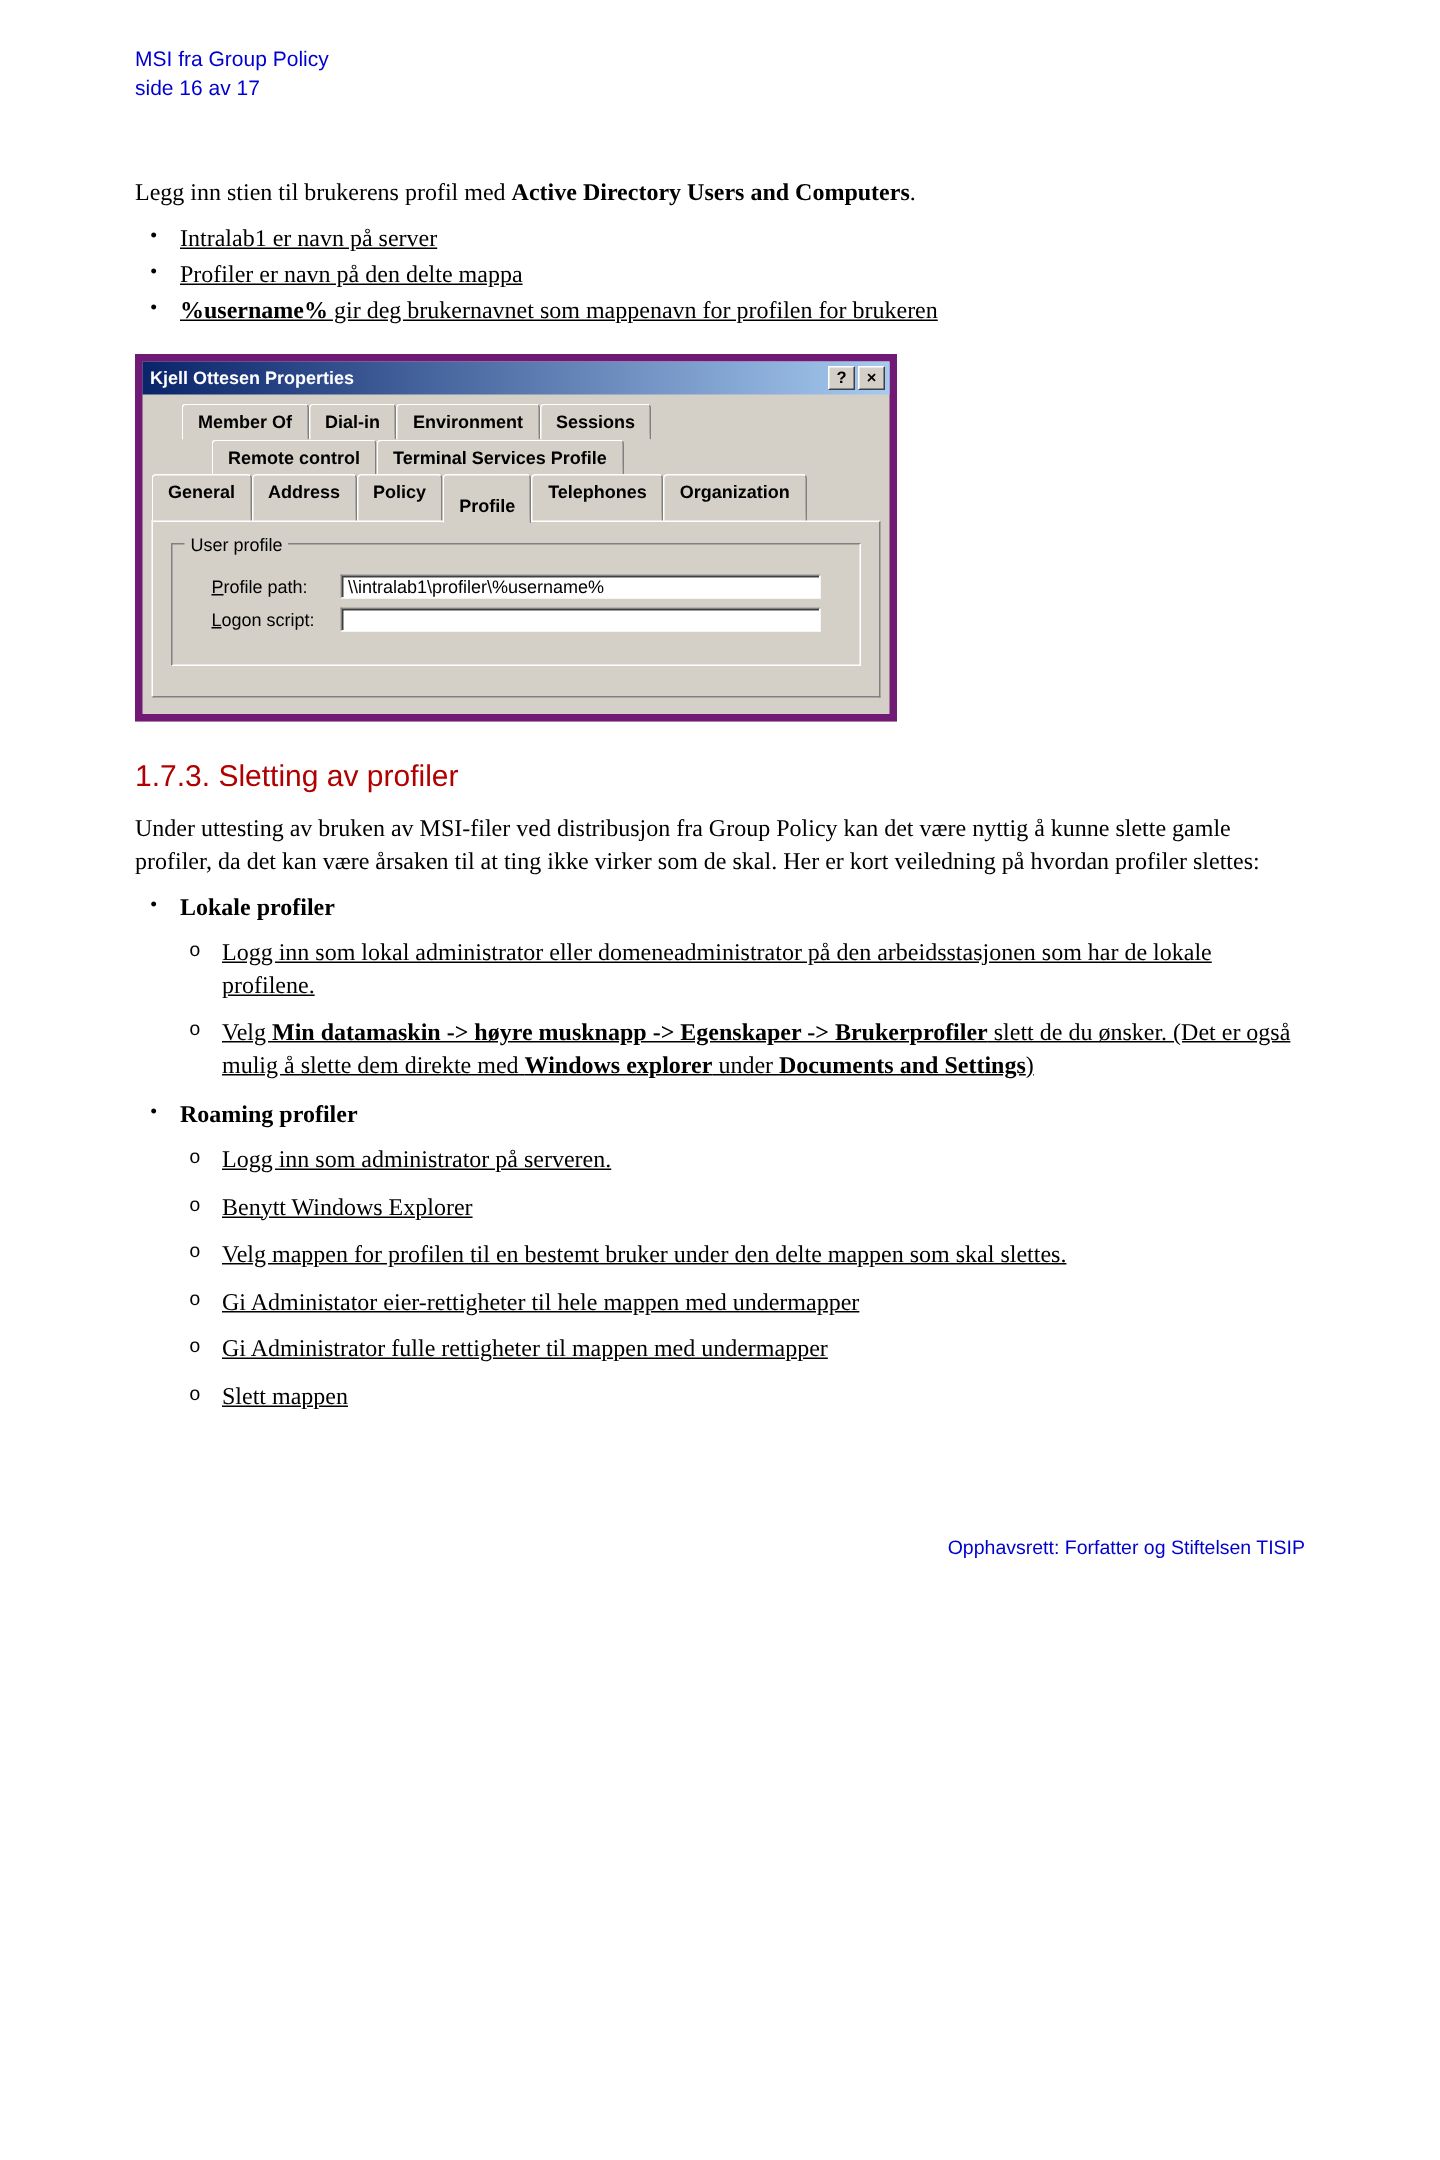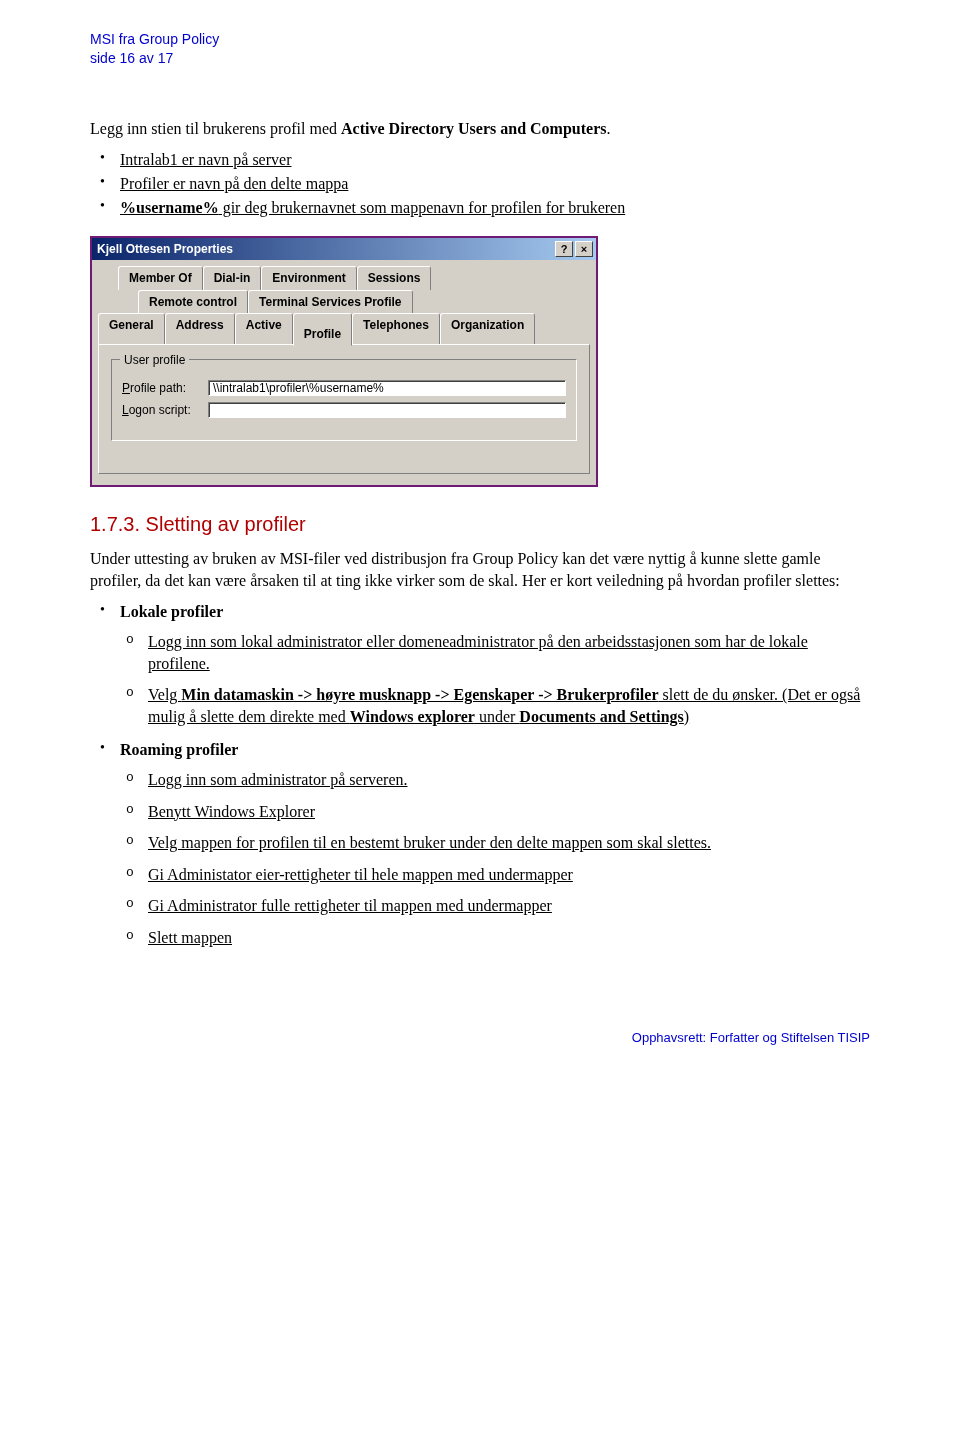--- a/index.html
+++ b/index.html
@@ -39,21 +39,21 @@
   .bold { font-weight: bold; }
 
   
   .dlg-wrap { margin: 14px 0 24px 0; }
   .dlg {
     width: 508px;
     font-family: Tahoma, Arial, sans-serif;
     font-size: 12px;
     color: #000;
     background: #d4d0c8;
-    border: 2px solid #701a75;
+    border: 5px solid #701a75;
   }
   .title-bar {
     background: linear-gradient(to right, #0a246a, #a6caf0);
     color: #fff;
     font-weight: bold;
     padding: 3px 3px 3px 5px;
     display: flex;
     align-items: center;
     justify-content: space-between;
   }
@@ -90,42 +90,42 @@
     z-index: 2;
     padding: 12px 10px 3px 10px;
     margin-bottom: -1px;
   }
   .tab-body {
     margin: 0 6px 10px 6px;
     border-top: 1px solid #fff;
     border-left: 1px solid #fff;
     border-right: 1px solid #808080;
     border-bottom: 1px solid #808080;
-    padding: 14px 12px 32px 12px;
+    padding: 14px 12px 20px 12px;
     position: relative;
     top: -1px;
   }
   .groupbox {
     border: 1px solid #808080;
     border-right-color: #fff;
     border-bottom-color: #fff;
     padding: 14px 10px 16px 10px;
     position: relative;
   }
   .groupbox .legend {
     position: absolute;
     top: -8px; left: 8px;
     background: #d4d0c8;
     padding: 0 4px;
     font-size: 12px;
   }
   .form-row {
     display: flex;
     align-items: center;
-    margin: 6px 0;
+    margin: 6px 16px;
   }
   .form-label {
     width: 86px;
   }
   .form-label .ul { text-decoration: underline; }
   .text-input {
     flex: 1;
     background: #fff;
     border-top: 1px solid #808080;
     border-left: 1px solid #808080;
@@ -219,21 +219,21 @@
         <div class="tab">Environment</div>
         <div class="tab">Sessions</div>
       </div>
       <div class="tab-row" style="padding-left:40px">
         <div class="tab">Remote control</div>
         <div class="tab">Terminal Services Profile</div>
       </div>
       <div class="tab-row">
         <div class="tab">General</div>
         <div class="tab">Address</div>
-        <div class="tab">Active</div>
+        <div class="tab">Policy</div>
         <div class="tab active">Profile</div>
         <div class="tab">Telephones</div>
         <div class="tab">Organization</div>
       </div>
     </div>
     <div class="tab-body">
       <div class="groupbox">
         <div class="legend">User profile</div>
         <div class="form-row">
           <div class="form-label"><span class="ul">P</span><span>rofile path:</span></div>

